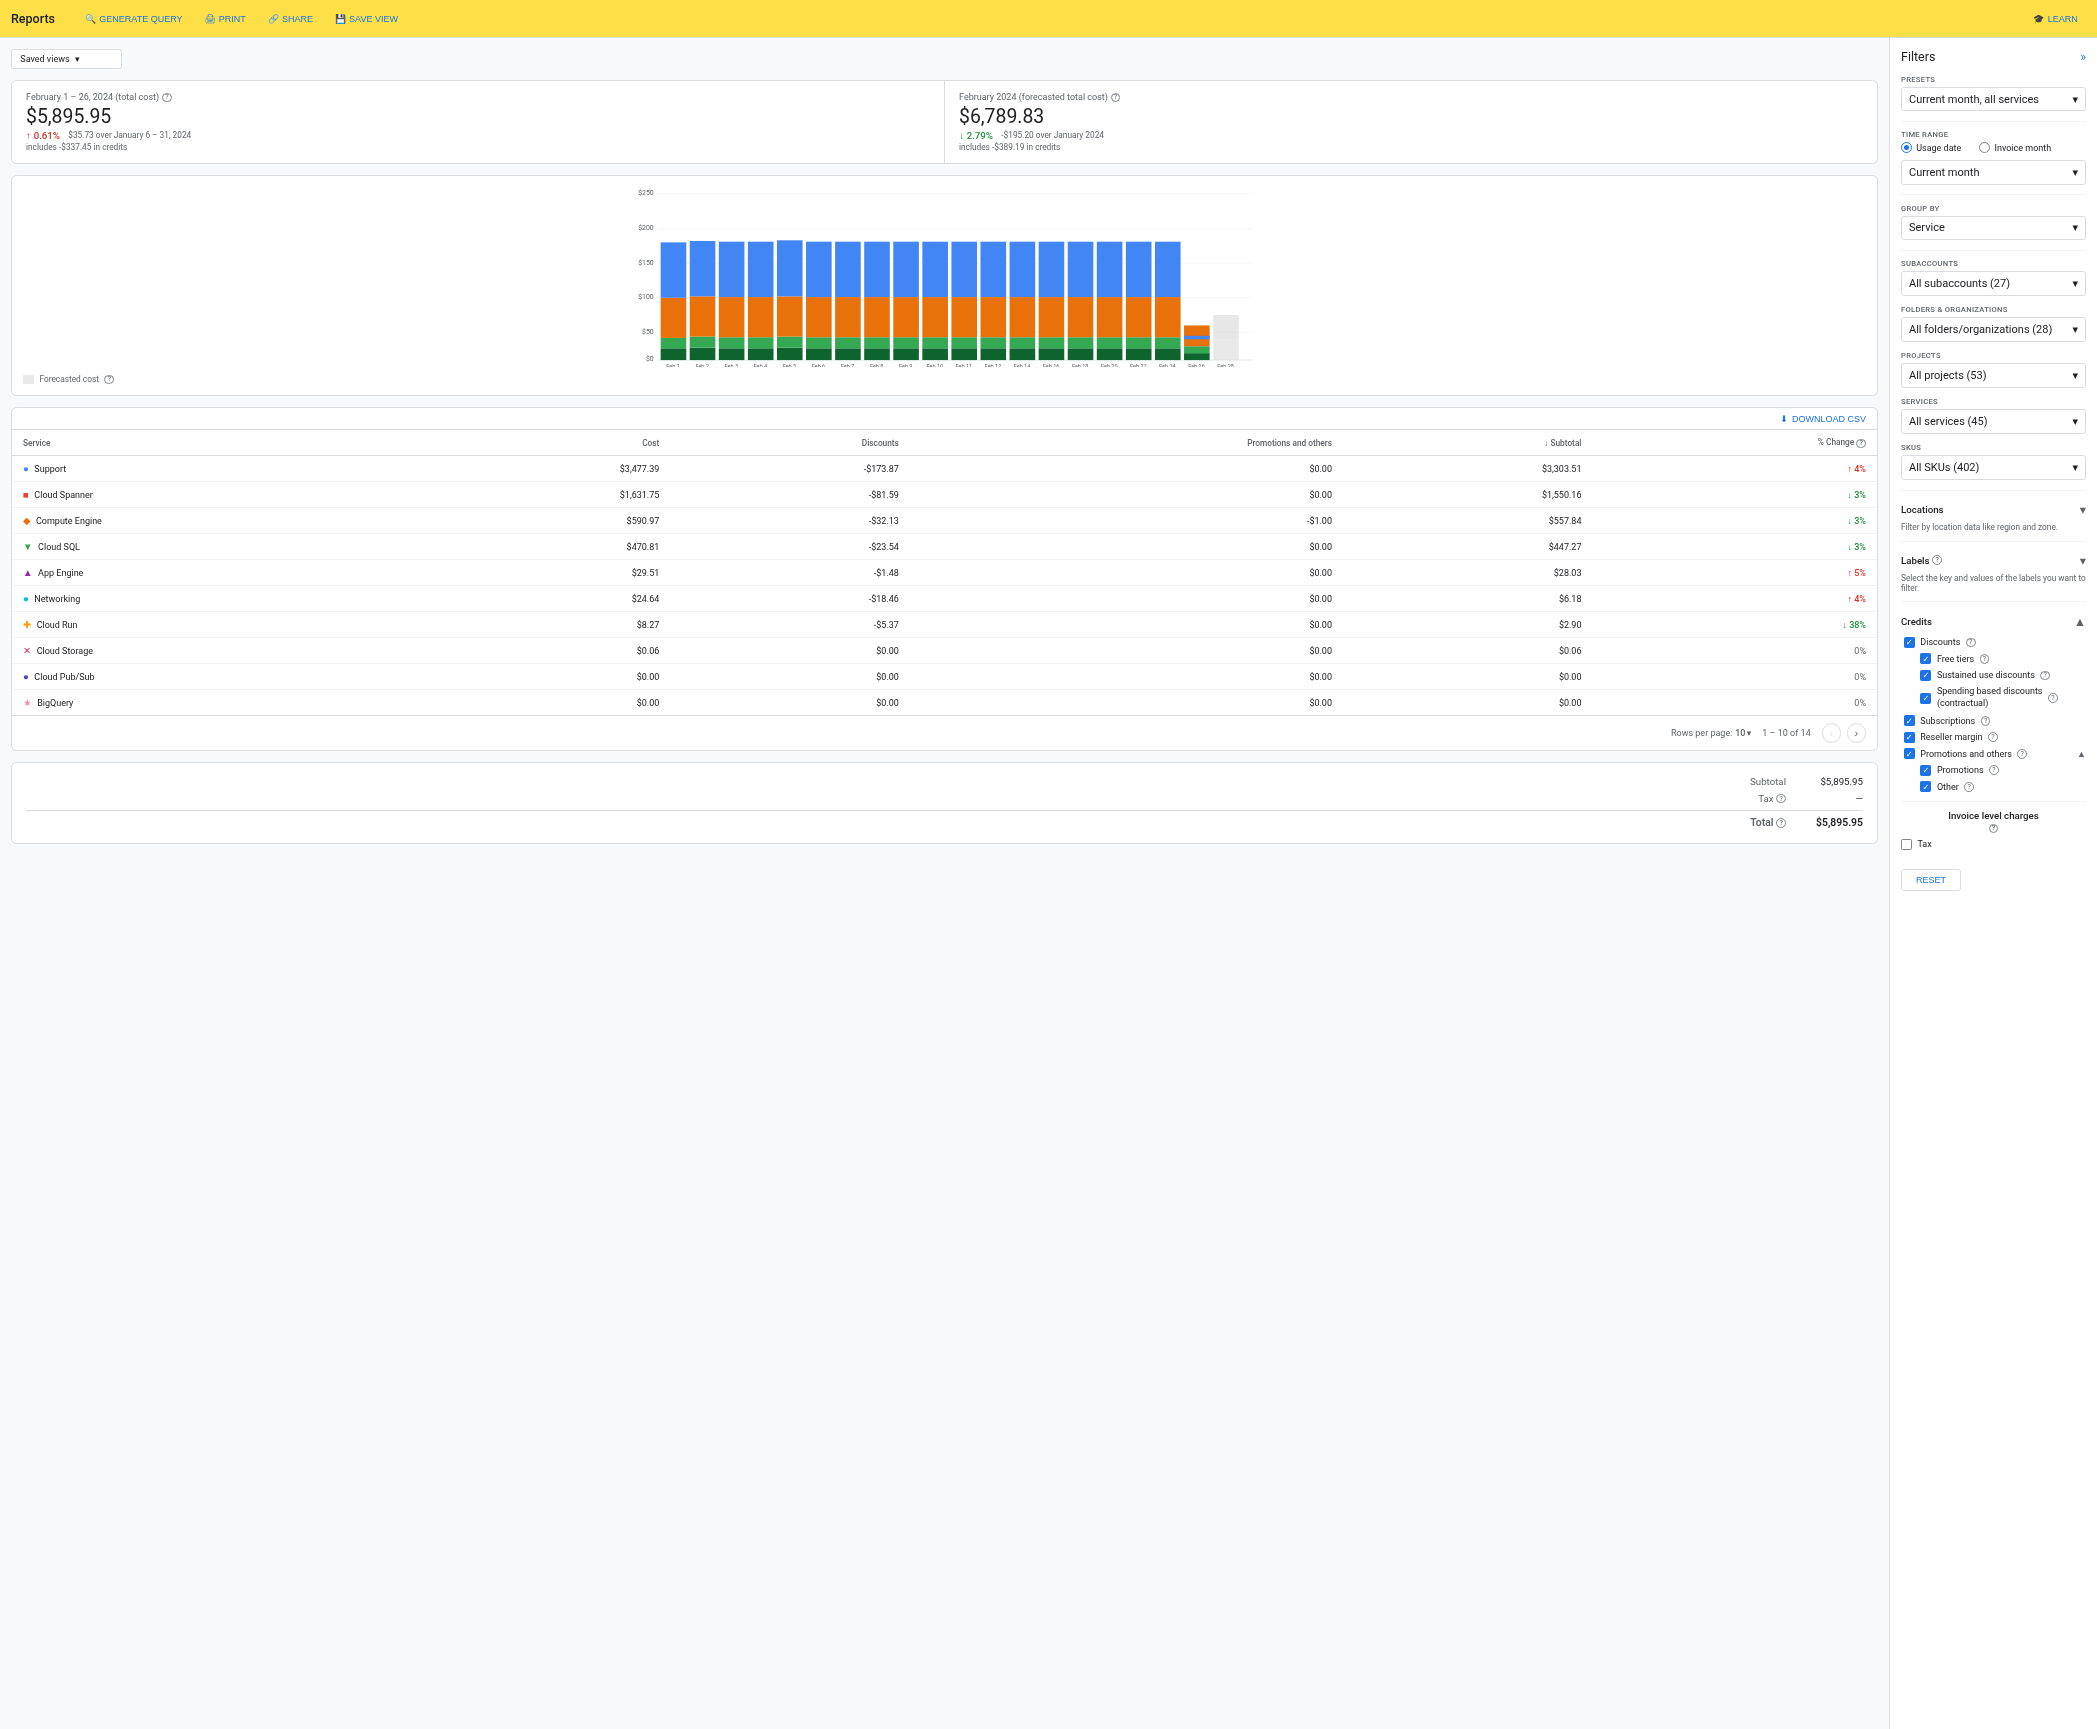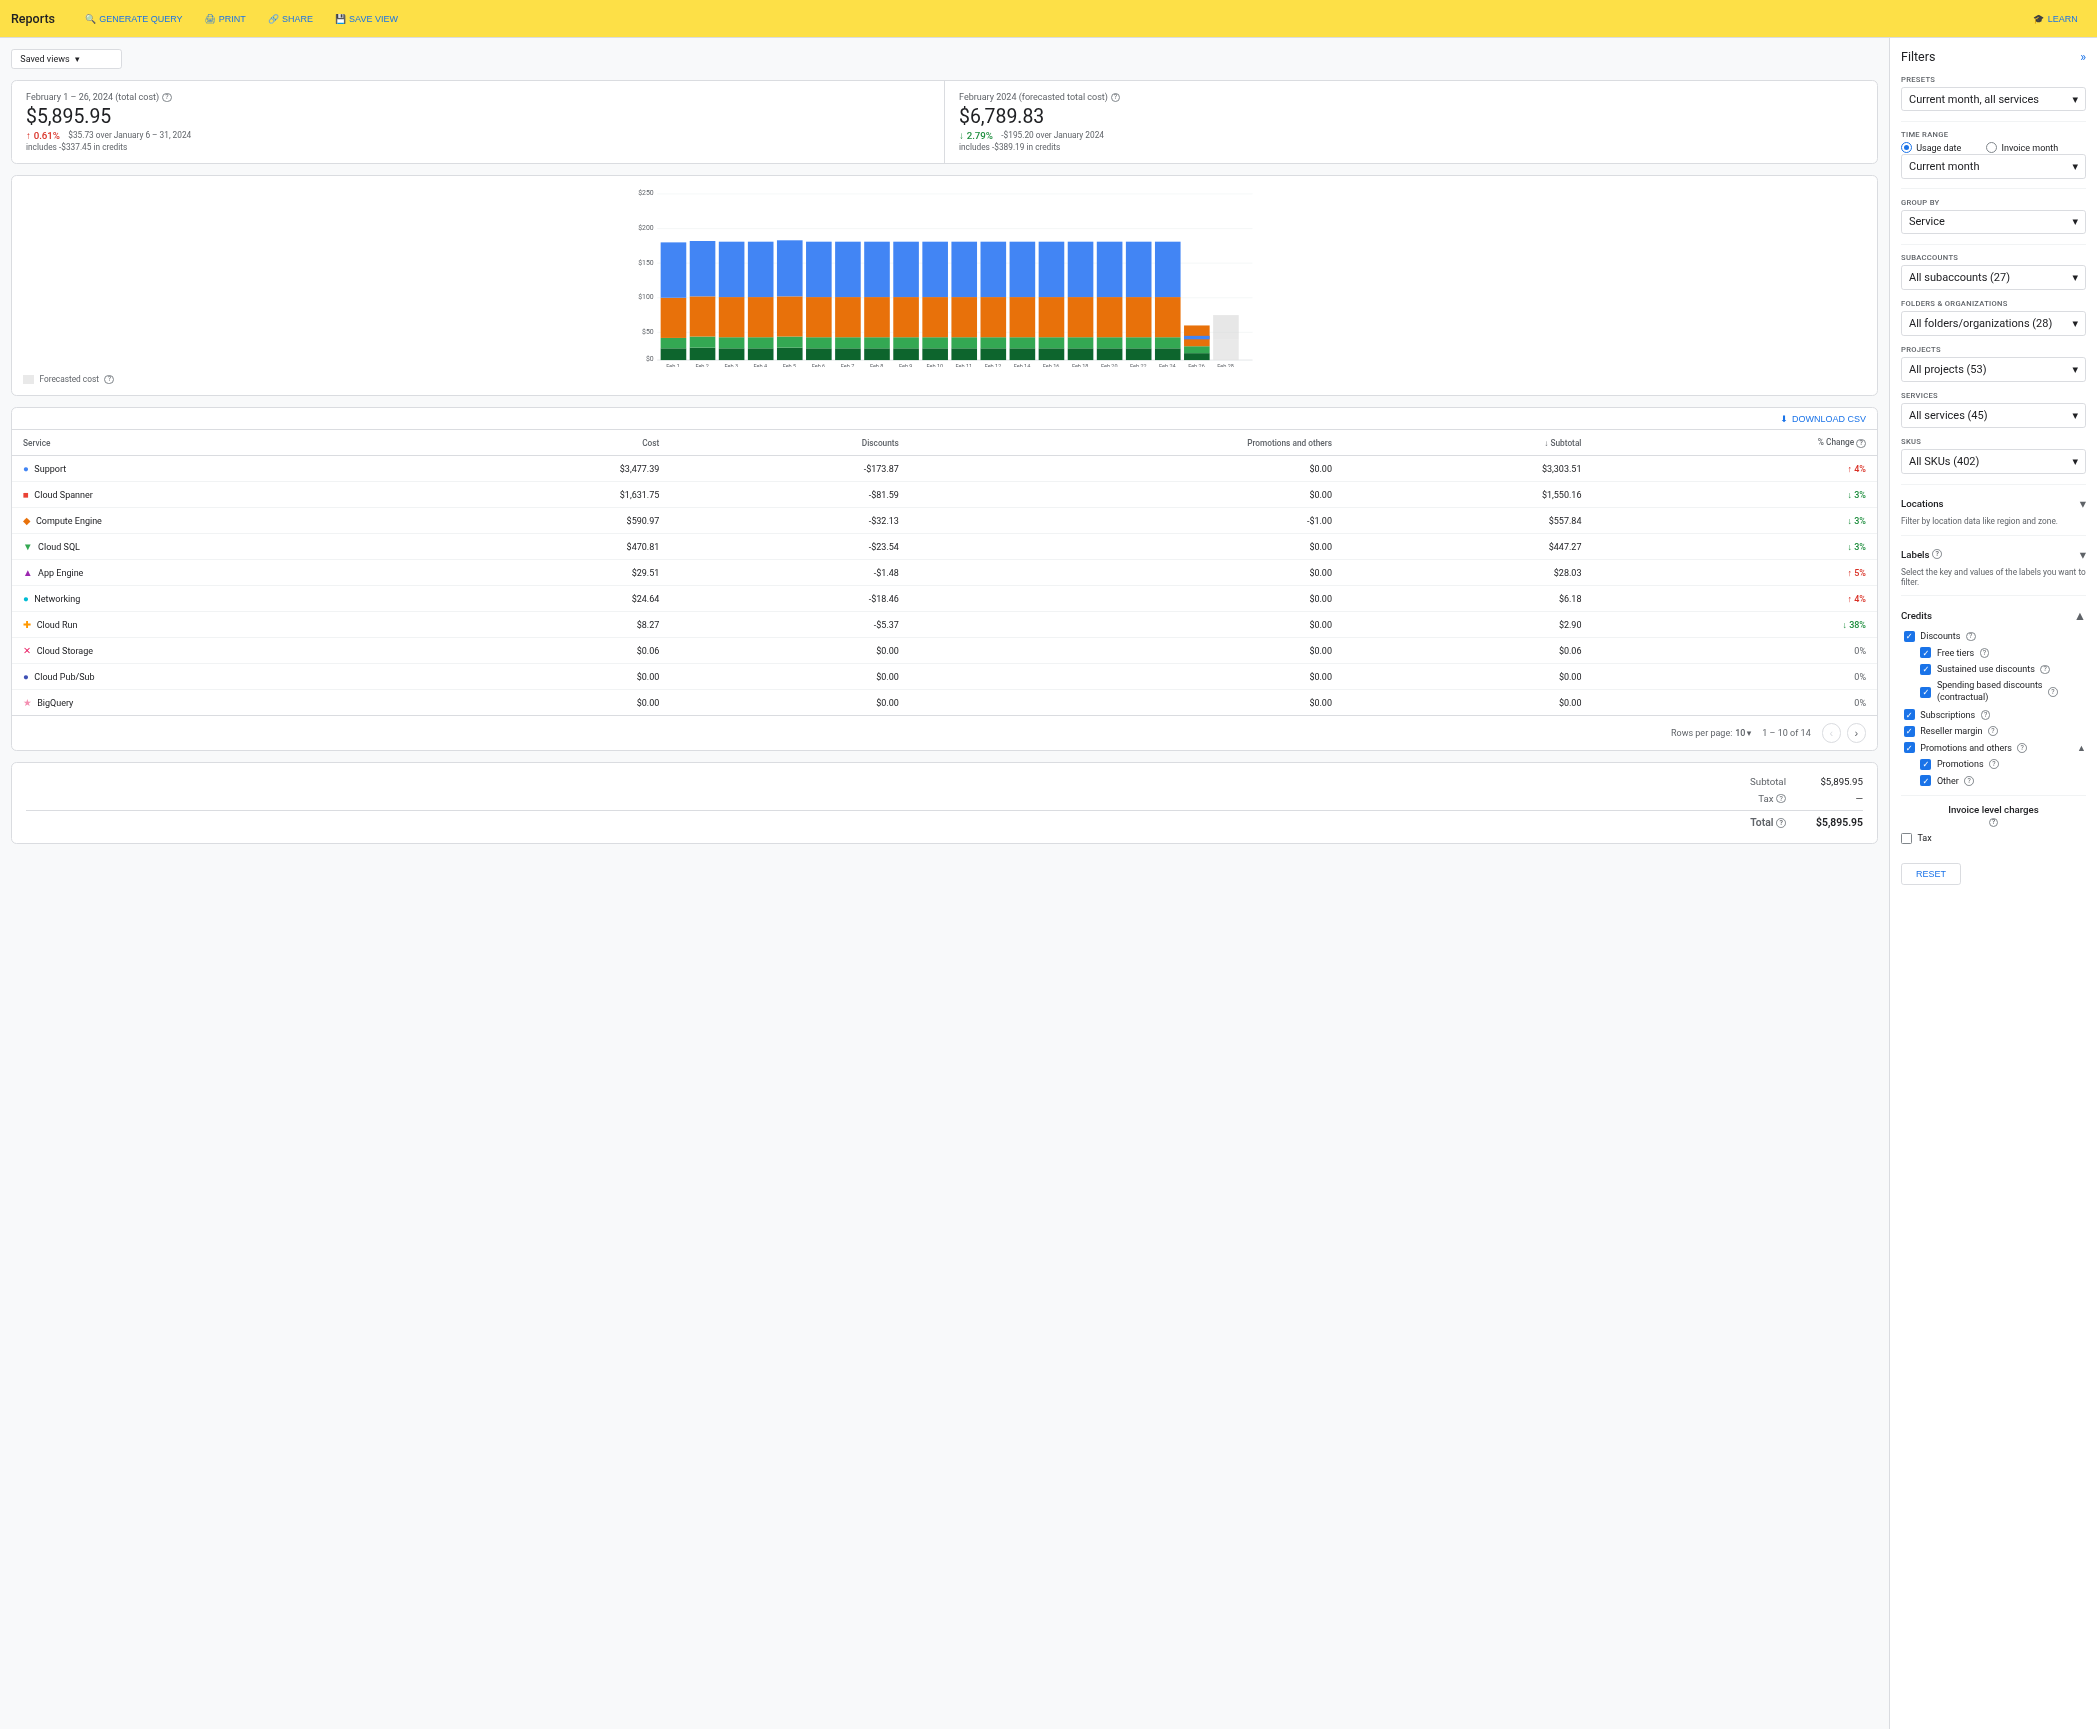--- a/index.html
+++ b/index.html
@@ -70,21 +70,21 @@
     .totals-row.total-final { font-weight: 600; font-size: 10.4px; border-top: 0.7px solid #dadce0; margin-top: 2.8px; padding-top: 5.5px; }
     .totals-label { display: flex; align-items: center; gap: 2.8px; color: #5f6368; }
     .totals-value { min-width: 55px; text-align: right; }
 
     
     .sidebar-title { font-size: 12.5px; font-weight: 400; color: #202124; margin-bottom: 11px; display: flex; align-items: center; justify-content: space-between; }
     .filter-section { margin-bottom: 9.7px; }
     .filter-label { font-size: 7.6px; color: #5f6368; margin-bottom: 2.8px; font-weight: 500; text-transform: uppercase; letter-spacing: 0.3px; }
     .filter-select { width: 100%; border: 0.7px solid #dadce0; border-radius: 2.8px; padding: 4.8px 7px; font-size: 11px; background: #fff; cursor: pointer; display: flex; align-items: center; justify-content: space-between; }
     .section-divider { border: none; border-top: 0.7px solid #f1f3f4; margin: 8.3px 0; }
-    .radio-group { display: flex; gap: 25px; margin-bottom: 1px; }
+    .radio-group { display: flex; gap: 18px; margin-bottom: 7px; }
     .radio-option { display: flex; align-items: center; gap: 4.2px; cursor: pointer; font-size: 9px; }
     .radio-circle { width: 11px; height: 11px; border-radius: 50%; border: 1.4px solid #1a73e8; display: flex; align-items: center; justify-content: center; }
     .radio-inner { width: 5.5px; height: 5.5px; border-radius: 50%; background: #1a73e8; }
     .radio-circle.empty { border-color: #80868b; }
     .collapsible-section { margin-bottom: 7px; }
     .collapsible-header { display: flex; align-items: center; justify-content: space-between; cursor: pointer; padding: 2.8px 0; font-size: 9.7px; font-weight: 500; }
     .collapse-icon { font-size: 12.5px; color: #5f6368; }
     .checkbox-group { padding: 5.5px 0 0 2.8px; }
     .checkbox-item { display: flex; align-items: center; gap: 5.5px; margin-bottom: 5.5px; font-size: 9px; cursor: pointer; }
     .checkbox-box { width: 11px; height: 11px; border: 1.4px solid #1a73e8; border-radius: 1.4px; background: #1a73e8; display: flex; align-items: center; justify-content: center; flex-shrink: 0; }

